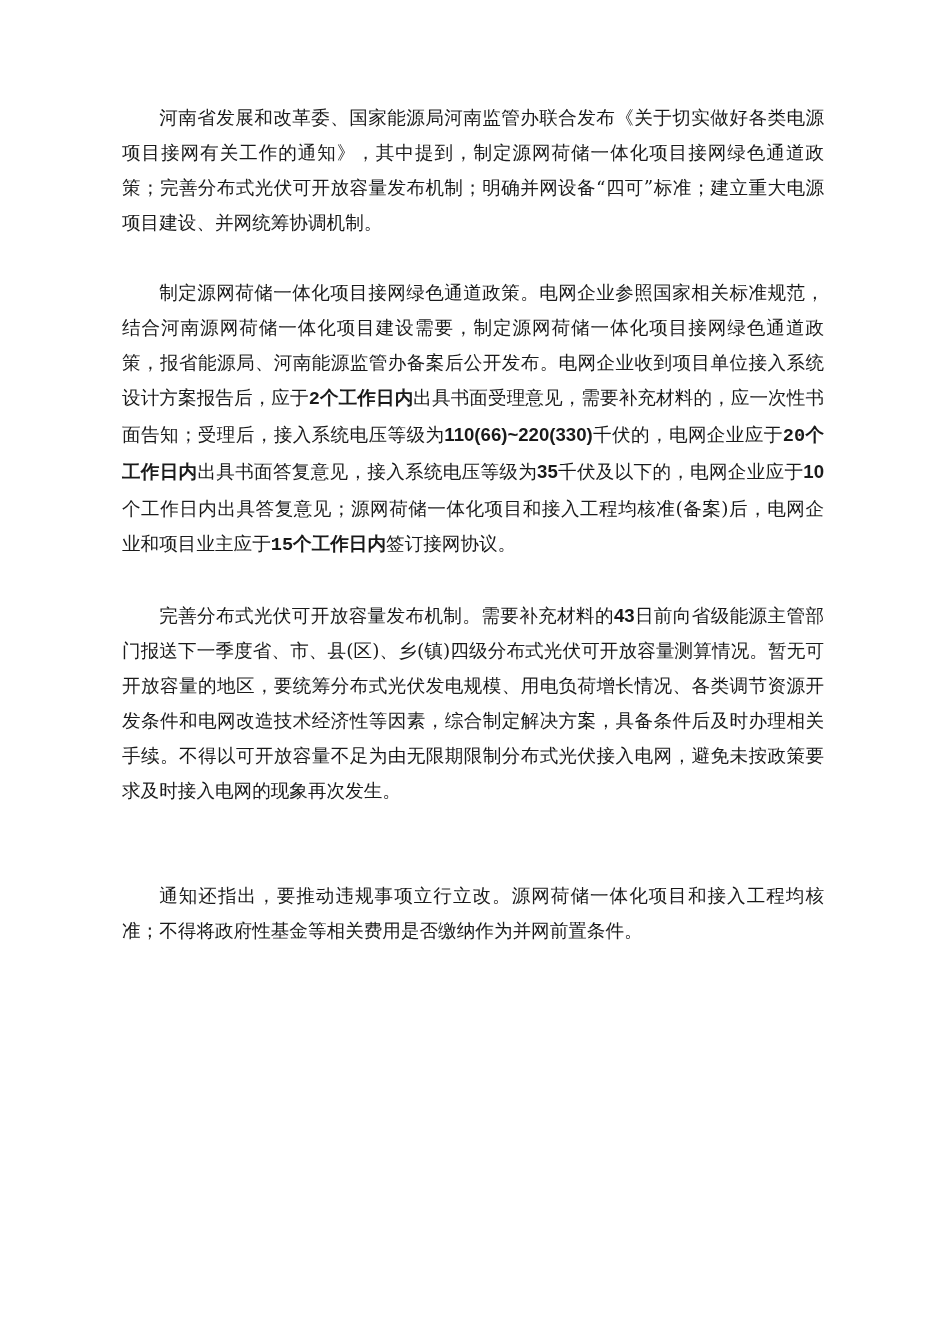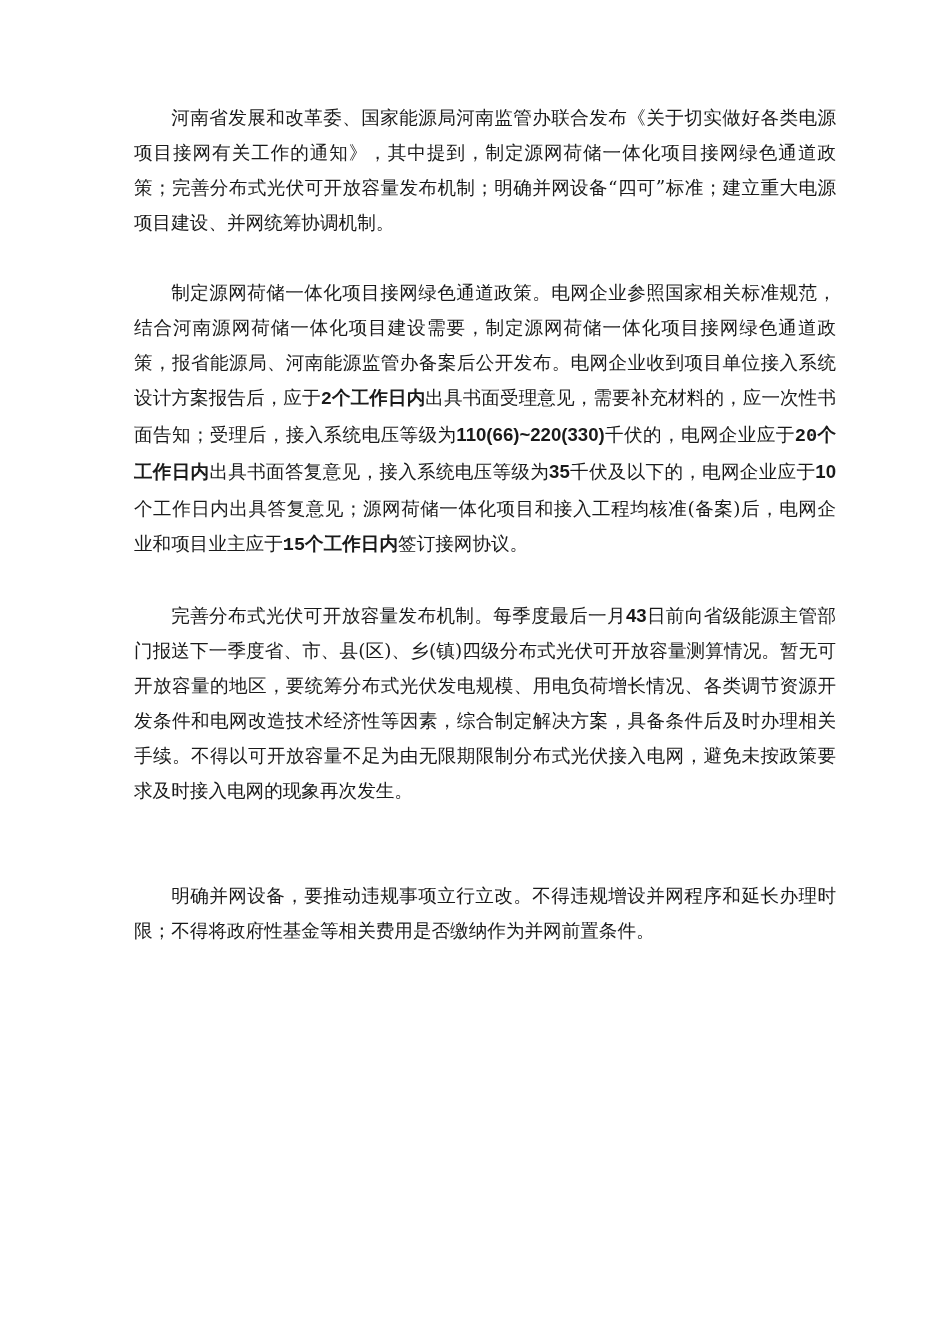--- a/index.html
+++ b/index.html
@@ -1,19 +1,19 @@
 <!DOCTYPE html>
 <html><head>
   <meta charset="utf-8">
   <style>
     html, body { margin: 0; padding: 0; background: #ffffff; }
     body { width: 945px; height: 1334px; position: relative; overflow: hidden; }
     .page {
       position: absolute;
-      left: 134px;
+      left: 122px;
       top: 100px;
       width: 702px;
       font-family: "DejaVu Serif", "Liberation Serif", serif;
       font-size: 18.6px;
       line-height: 35px;
       color: #1a1a1a;
     }
     .para {
       margin: 0;
       text-indent: 2em;
@@ -33,22 +33,22 @@
     <span>河南省发展和改革委、国家能源局河南监管办联合发布《关于切实做好各类电源项目接网有关工作的通知》，其中提到，制定源网荷储一体化项目接网绿色通道政策；完善分布式光伏可开放容量发布机制；明确并网设备“四可”标准；建立重大电源项目建设、并网统筹协调机制。</span>
   </p>
   <div class="gap"></div>
 
   <p class="para">
     <span>制定源网荷储一体化项目接网绿色通道政策。电网企业参照国家相关标准规范，结合河南源网荷储一体化项目建设需要，制定源网荷储一体化项目接网绿色通道政策，报省能源局、河南能源监管办备案后公开发布。电网企业收到项目单位接入系统设计方案报告后，应于</span><span class="b">2个工作日内</span><span>出具书面受理意见，需要补充材料的，应一次性书面告知；受理后，接入系统电压等级为</span><span class="n">110(66)~220(330)</span><span>千伏的，电网企业应于</span><span class="b">20个工作日内</span><span>出具书面答复意见，接入系统电压等级为</span><span class="n">35</span><span>千伏及以下的，电网企业应于</span><span class="n">10</span><span>个工作日内出具答复意见；源网荷储一体化项目和接入工程均核准(备案)后，电网企业和项目业主应于</span><span class="b">15个工作日内</span><span>签订接网协议。</span>
   </p>
   <div class="gap"></div>
 
   <p class="para">
-    <span>完善分布式光伏可开放容量发布机制。每季度最后一月</span><span class="n">43</span><span>日前向省级能源主管部门报送下一季度省、市、县(区)、乡(镇)四级分布式光伏可开放容量测算情况。暂无可开放容量的地区，要统筹分布式光伏发电规模、用电负荷增长情况、各类调节资源开发条件和电网改造技术经济性等因素，综合制定解决方案，具备条件后及时办理相关手续。不得以可开放容量不足为由无限期限制分布式光伏接入电网，避免未按政策要求及时接入电网的现象再次发生。</span>
+    <span>完善分布式光伏可开放容量发布机制。需要补充材料的</span><span class="n">43</span><span>日前向省级能源主管部门报送下一季度省、市、县(区)、乡(镇)四级分布式光伏可开放容量测算情况。暂无可开放容量的地区，要统筹分布式光伏发电规模、用电负荷增长情况、各类调节资源开发条件和电网改造技术经济性等因素，综合制定解决方案，具备条件后及时办理相关手续。不得以可开放容量不足为由无限期限制分布式光伏接入电网，避免未按政策要求及时接入电网的现象再次发生。</span>
   </p>
   <div class="gap"></div>
 
   <div class="gap"></div>
 
   <p class="para">
-    <span>明确并网设备，要推动违规事项立行立改。不得违规增设并网程序和延长办理时限；不得将政府性基金等相关费用是否缴纳作为并网前置条件。</span>
+    <span>通知还指出，要推动违规事项立行立改。源网荷储一体化项目和接入工程均核准；不得将政府性基金等相关费用是否缴纳作为并网前置条件。</span>
   </p>
 </div>
 
 </body></html>

